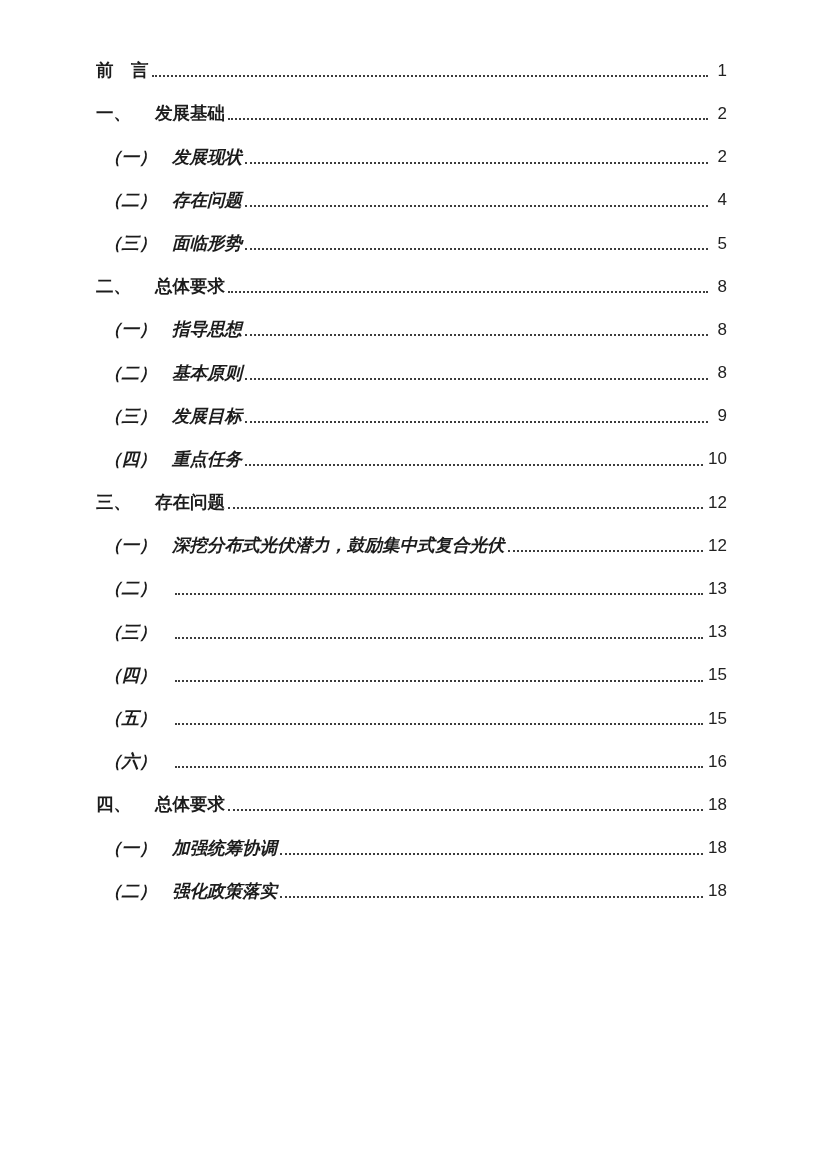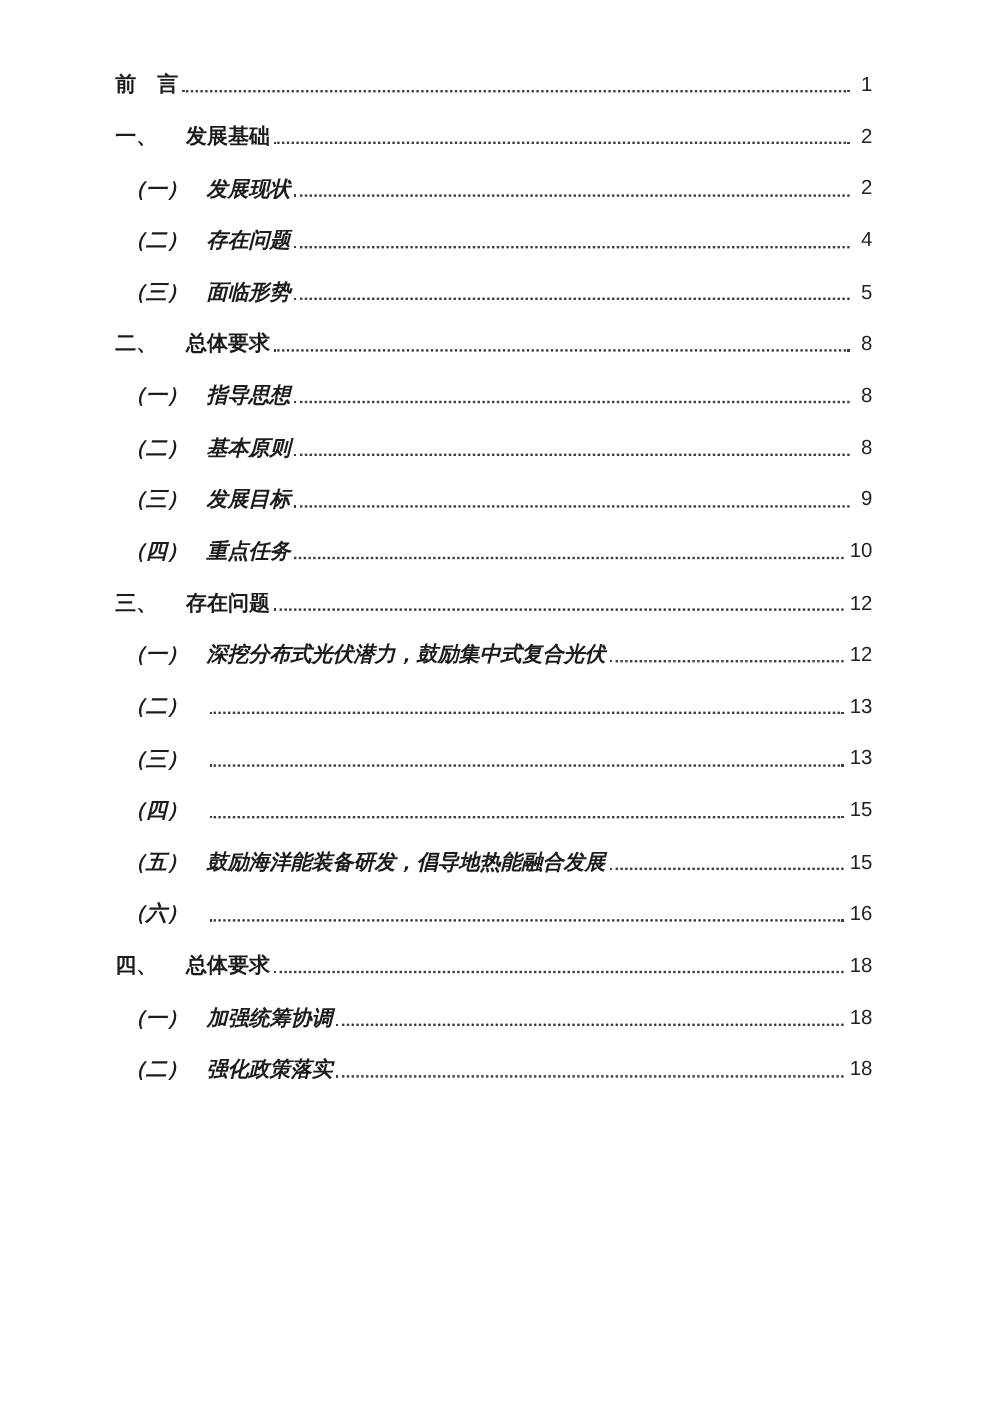--- a/index.html
+++ b/index.html
@@ -142,21 +142,20 @@
     <span class="toc-leader"></span>
     <span class="toc-pagenum">13</span>
   </div>
       <div class="toc-row l2">
     <span class="toc-prefix">（四）</span>
     <span class="toc-leader"></span>
     <span class="toc-pagenum">15</span>
   </div>
       <div class="toc-row l2">
     <span class="toc-prefix">（五）</span>
-    <span class="toc-label">鼓励海洋能装备研发，倡导地热能融合发展</span>
     <span class="toc-leader"></span>
     <span class="toc-pagenum">15</span>
   </div>
       <div class="toc-row l2">
     <span class="toc-prefix">（六）</span>
     <span class="toc-leader"></span>
     <span class="toc-pagenum">16</span>
   </div>
       <div class="toc-row l1">
     <span class="toc-prefix">四、</span>

